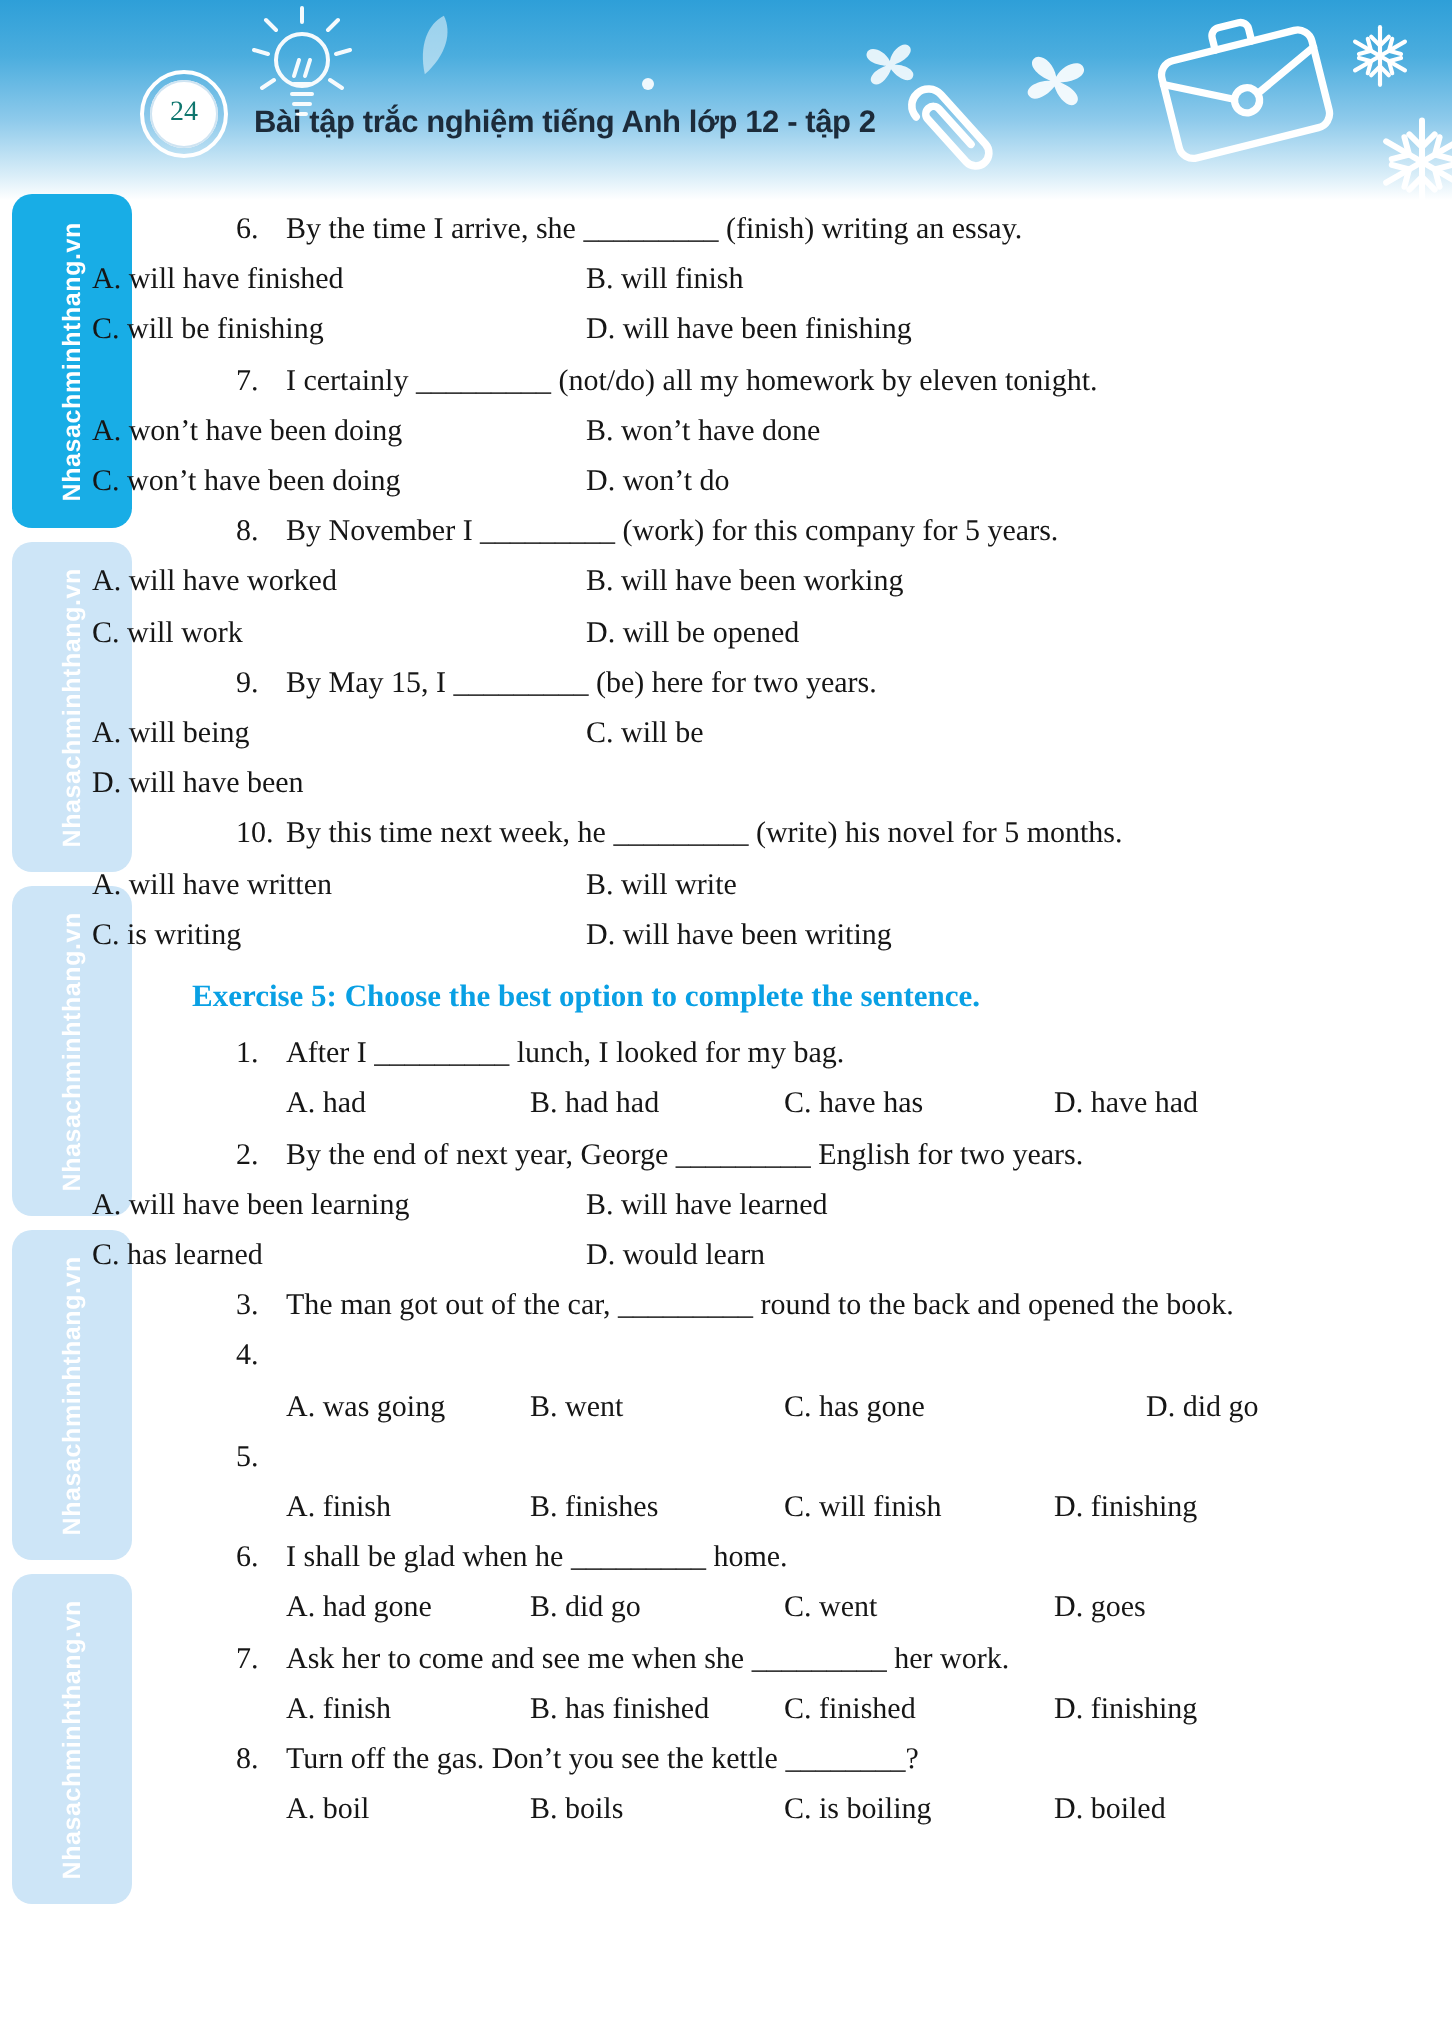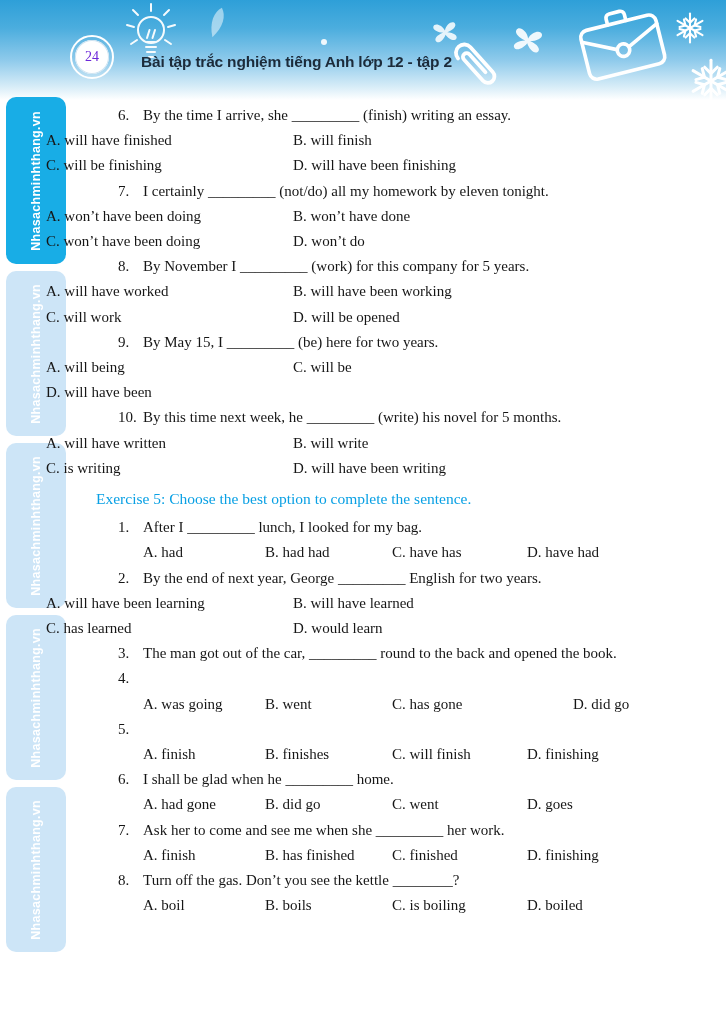--- a/index.html
+++ b/index.html
@@ -16,26 +16,26 @@
   }
   .page-badge {
     position:absolute; left:70px; top:35px; width:44px; height:44px;
     border:2px solid #ffffff; border-radius:50%;
     display:flex; align-items:center; justify-content:center;
   }
   .badge-inner {
     width:34px; height:34px; border-radius:50%; background:#ffffff;
     box-shadow:inset 0 0 0 1px #cfe4f2;
     display:flex; align-items:center; justify-content:center;
-    font-size:14px; color:#6d28d9;
+    font-size:14px; color:#0f766e;
   }
   .title {
     position:absolute; left:127px; top:53px;
     font-family:"Liberation Sans", sans-serif; font-weight:700;
-    font-size:15.5px; letter-spacing:-0.2px; color:#1c2b3a; white-space:nowrap;margin-left:14px;
+    font-size:15.5px; letter-spacing:-0.2px; color:#1c2b3a; white-space:nowrap;
   }
   .deco { position:absolute; }
   .dot { width:6px; height:6px; border-radius:50%; background:#ffffff; opacity:.9; }
 
   
   .sidebar {
     position:absolute; left:6px; top:97px; width:60px;
     display:flex; flex-direction:column; gap:7px;
   }
   .side-seg {
@@ -52,21 +52,21 @@
   
   .content { position:absolute; left:0; top:103px; width:726px; font-size:15px; line-height:25.2px; }
   .q-line { display:flex; margin-left:118px; white-space:nowrap; }
   .q-num  { width:25px; flex-shrink:0; }
   .opts   { margin-left:143px; display:grid; }
   .opts span { white-space:nowrap; }
   .cols2  { grid-template-columns:247px auto;margin-left:46px; }
   .cols4  { grid-template-columns:122px 127px 135px auto; }
   .cols4w { grid-template-columns:122px 127px 181px auto; }
   .ex-heading {
-    margin:5px 0 4px 96px; font-size:15.5px; font-weight:400;
+    margin:5px 0 4px 96px; font-size:15.5px; font-weight:700;
     color:#09a0e4; white-space:nowrap;
   }
 </style>
 </head>
 <body>
 
 <header class="header">
 
   <svg class="deco" style="left:120px;top:0;width:62px;height:66px;" viewBox="0 0 62 66">
     <g stroke="#ffffff" stroke-width="2" fill="none" stroke-linecap="round" opacity="0.95">

